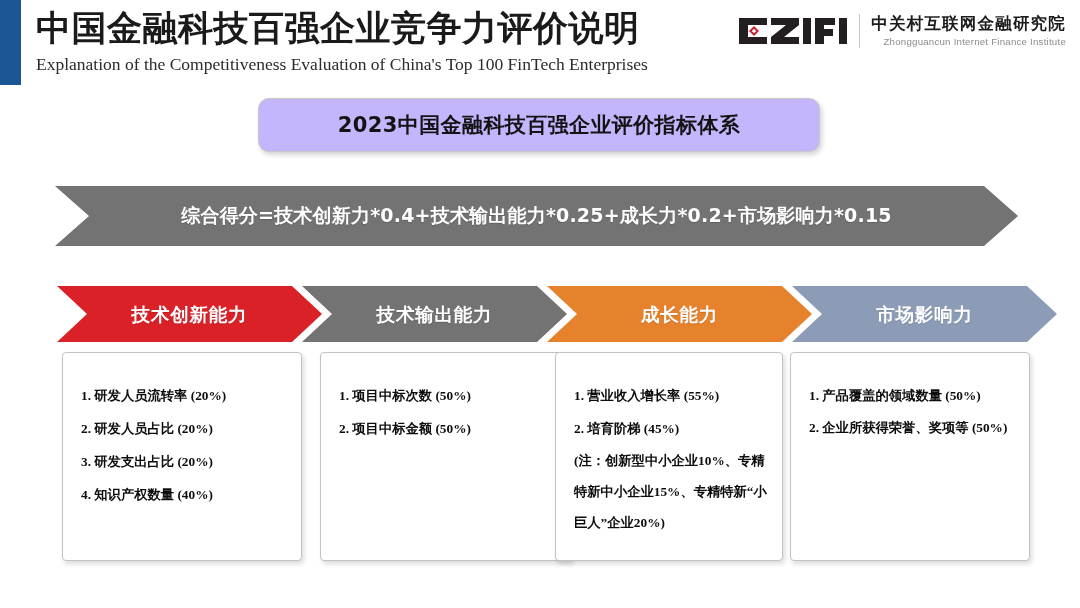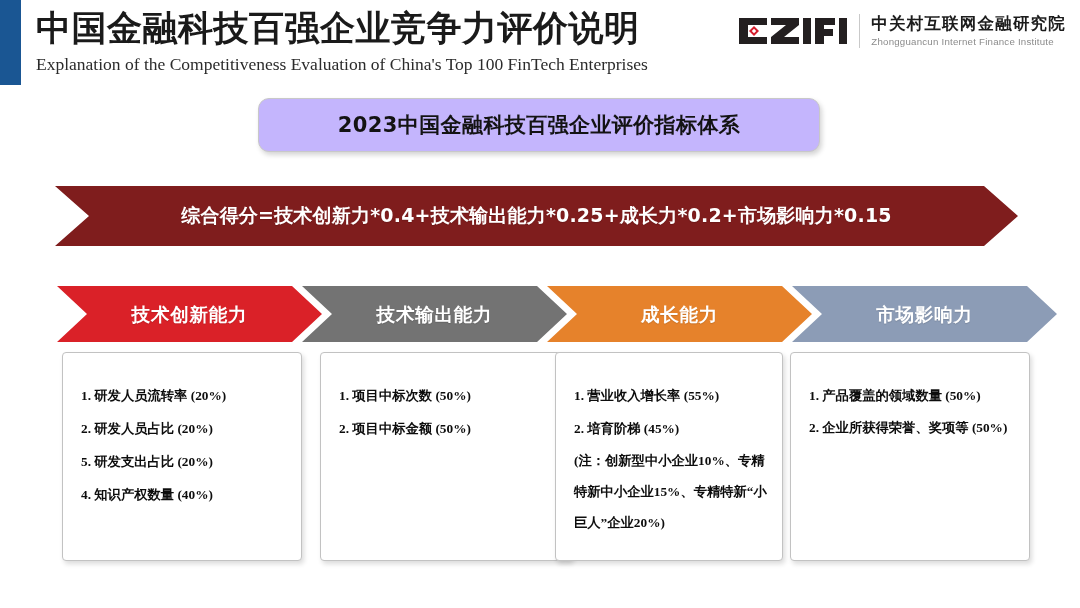--- a/index.html
+++ b/index.html
@@ -61,20 +61,21 @@
   }
 
   
   .logo {
     position: absolute;
     right: 14px;
     top: 10px;
     display: flex;
     align-items: center;
     height: 42px;
+    text-align: right;
   }
 
   .logo-mark {
     display: flex;
     align-items: center;
     height: 30px;
   }
 
   .logo-mark svg { display: block; }
 
@@ -132,21 +133,21 @@
     white-space: nowrap;
   }
 
   
   .formula-banner {
     position: absolute;
     left: 55px;
     top: 186px;
     width: 963px;
     height: 60px;
-    background: #7f1d1d;
+    background: #737373;
     -webkit-clip-path: polygon(0 0, calc(100% - 34px) 0, 100% 50%, calc(100% - 34px) 100%, 0 100%, 34px 50%);
     clip-path: polygon(0 0, calc(100% - 34px) 0, 100% 50%, calc(100% - 34px) 100%, 0 100%, 34px 50%);
     display: flex;
     align-items: center;
     justify-content: center;
   }
 
   .formula-text {
     font-family: "DejaVu Sans", "Liberation Sans", sans-serif;
     font-size: 19px;
@@ -293,21 +294,21 @@
     <div class="chevron chev-4">
       <span class="chevron-label">市场影响力</span>
     </div>
   </div>
 
   <div class="boxes">
 
     <div class="content-box box-1">
       <div class="box-line">1. 研发人员流转率 (20%)</div>
       <div class="box-line">2. 研发人员占比 (20%)</div>
-      <div class="box-line">5. 研发支出占比 (20%)</div>
+      <div class="box-line">3. 研发支出占比 (20%)</div>
       <div class="box-line">4. 知识产权数量 (40%)</div>
     </div>
 
     <div class="content-box box-2">
       <div class="box-line">1. 项目中标次数 (50%)</div>
       <div class="box-line">2. 项目中标金额 (50%)</div>
     </div>
 
     <div class="content-box box-3">
       <div class="box-line">1. 营业收入增长率 (55%)</div>

